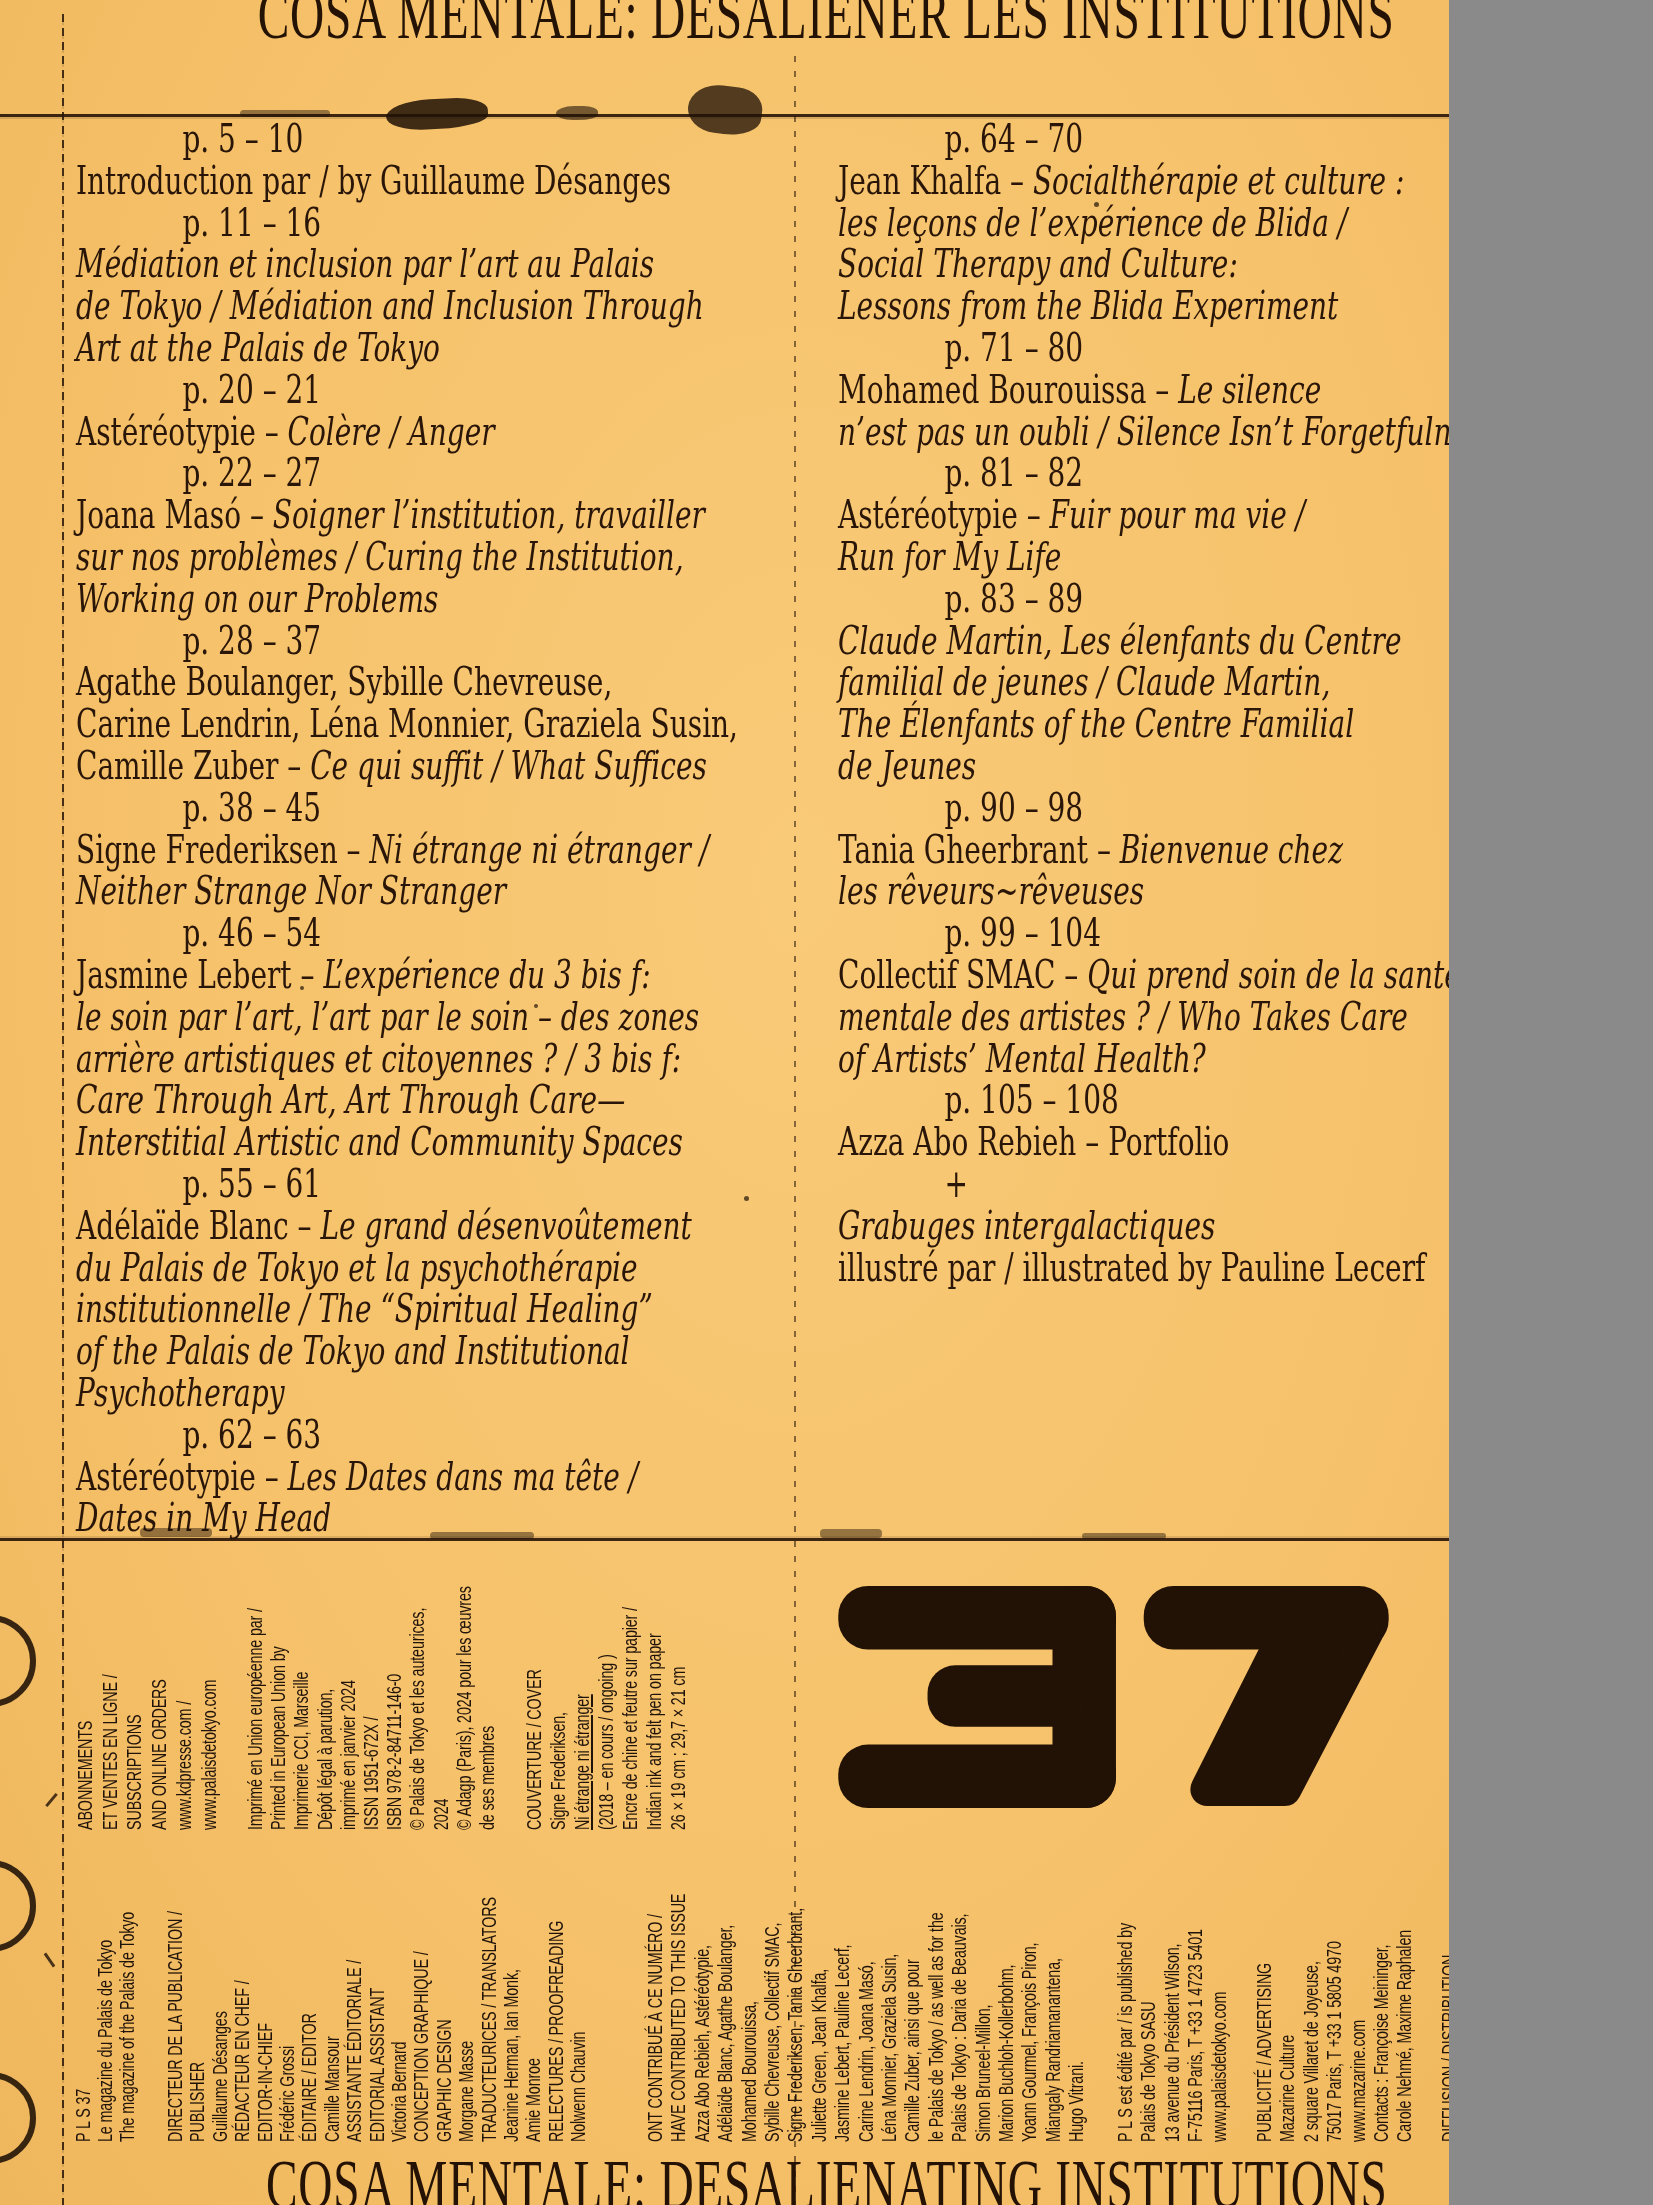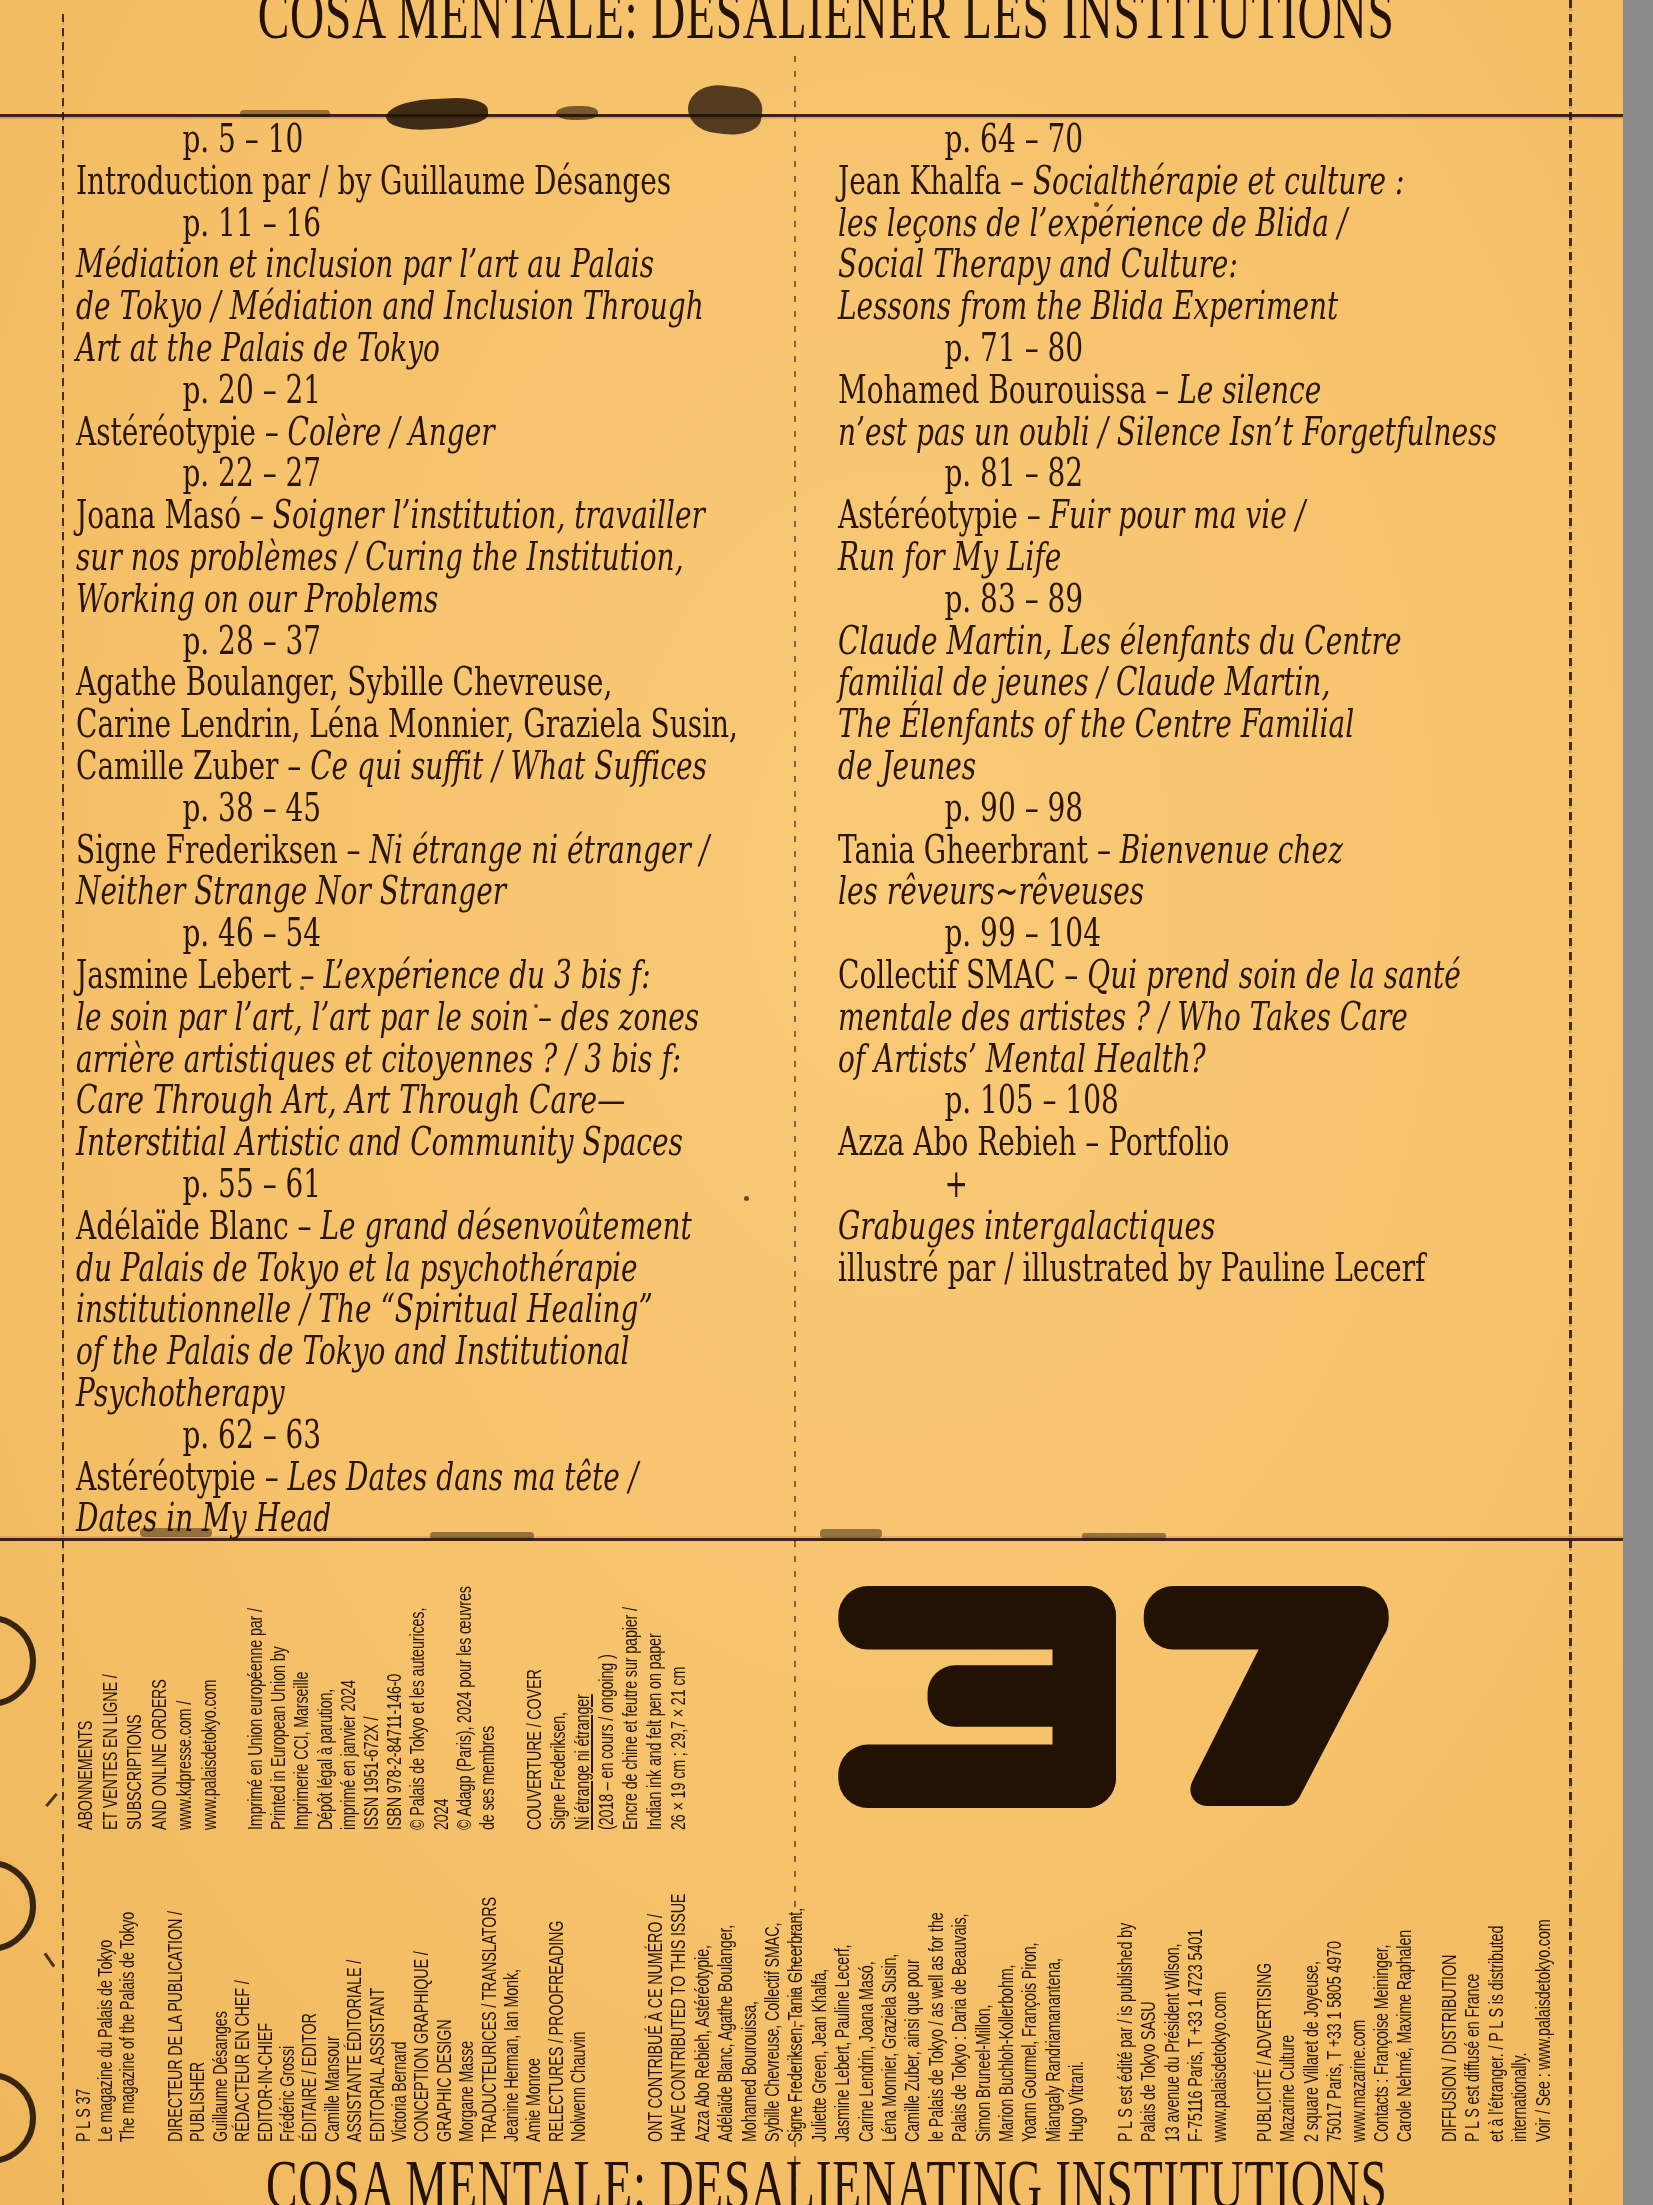--- a/index.html
+++ b/index.html
@@ -1,18 +1,18 @@
 <!DOCTYPE html>
 <html><head>
 <meta charset="utf-8">
 <style>
   html,body{margin:0;padding:0;background:#8a8a8a;}
   .page{
     position:relative;
-    width:1623px;height:2205px;
+    width:1449px;height:2205px;
     overflow:hidden;
     background:radial-gradient(ellipse at 55% 40%, #f9ca78 0%, #f6c26b 55%, #efb75d 100%);
     font-family:"Liberation Sans", sans-serif;
   }
   
   .bigtitle{
     position:absolute;left:0;width:1653px;text-align:center;
     font-family:"Liberation Serif", serif;
     font-size:64px;line-height:70px;font-weight:500;
     color:#241204;white-space:nowrap;

